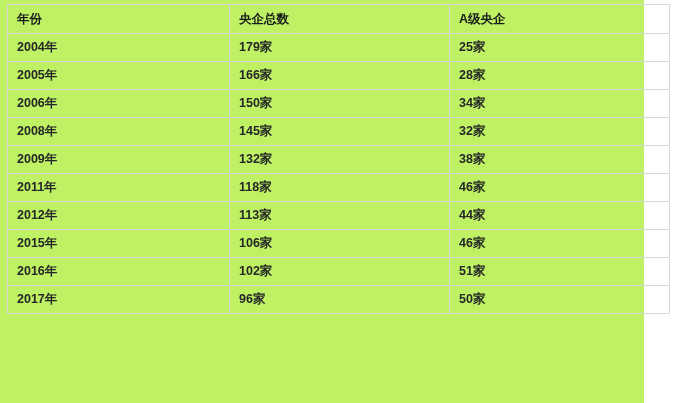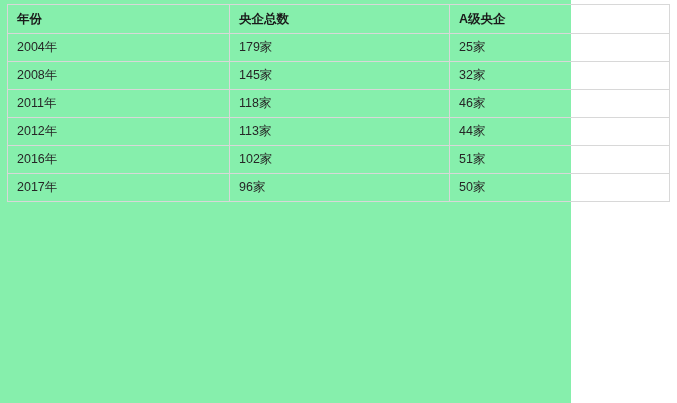--- a/index.html
+++ b/index.html
@@ -8,23 +8,23 @@
     background: #ffffff;
   }
   body {
     width: 677px;
     height: 403px;
     font-family: "Liberation Sans", sans-serif;
     overflow: hidden;
   }
   .page {
     position: relative;
-    width: 571px;
+    width: 644px;
     height: 403px;
-    background: #86efac;
+    background: #bef264;
     box-sizing: border-box;
   }
   table.data-table {
     position: absolute;
     left: 7px;
     top: 4px;
     width: 662px;
     border-collapse: collapse;
     table-layout: fixed;
   }
@@ -34,21 +34,21 @@
   table.data-table th,
   table.data-table td {
     border: 1px solid #d8d8d8;
     padding: 0 0 0 9px;
     height: 27px;
     line-height: 27px;
     text-align: left;
     vertical-align: middle;
     font-size: 12.5px;
     color: #262626;
-    font-weight: normal;
+    font-weight: bold;
     white-space: nowrap;
     overflow: hidden;
   }
   table.data-table thead th {
     font-weight: bold;
     color: #1a1a1a;
     height: 28px;
     line-height: 28px;
   }
 </style>
@@ -69,33 +69,53 @@
         <th>A级央企</th>
       </tr>
     </thead>
     <tbody>
       <tr>
         <td>2004年</td>
         <td>179家</td>
         <td>25家</td>
       </tr>
       <tr>
+        <td>2005年</td>
+        <td>166家</td>
+        <td>28家</td>
+      </tr>
+      <tr>
+        <td>2006年</td>
+        <td>150家</td>
+        <td>34家</td>
+      </tr>
+      <tr>
         <td>2008年</td>
         <td>145家</td>
         <td>32家</td>
+      </tr>
+      <tr>
+        <td>2009年</td>
+        <td>132家</td>
+        <td>38家</td>
       </tr>
       <tr>
         <td>2011年</td>
         <td>118家</td>
         <td>46家</td>
       </tr>
       <tr>
         <td>2012年</td>
         <td>113家</td>
         <td>44家</td>
+      </tr>
+      <tr>
+        <td>2015年</td>
+        <td>106家</td>
+        <td>46家</td>
       </tr>
       <tr>
         <td>2016年</td>
         <td>102家</td>
         <td>51家</td>
       </tr>
       <tr>
         <td>2017年</td>
         <td>96家</td>
         <td>50家</td>

